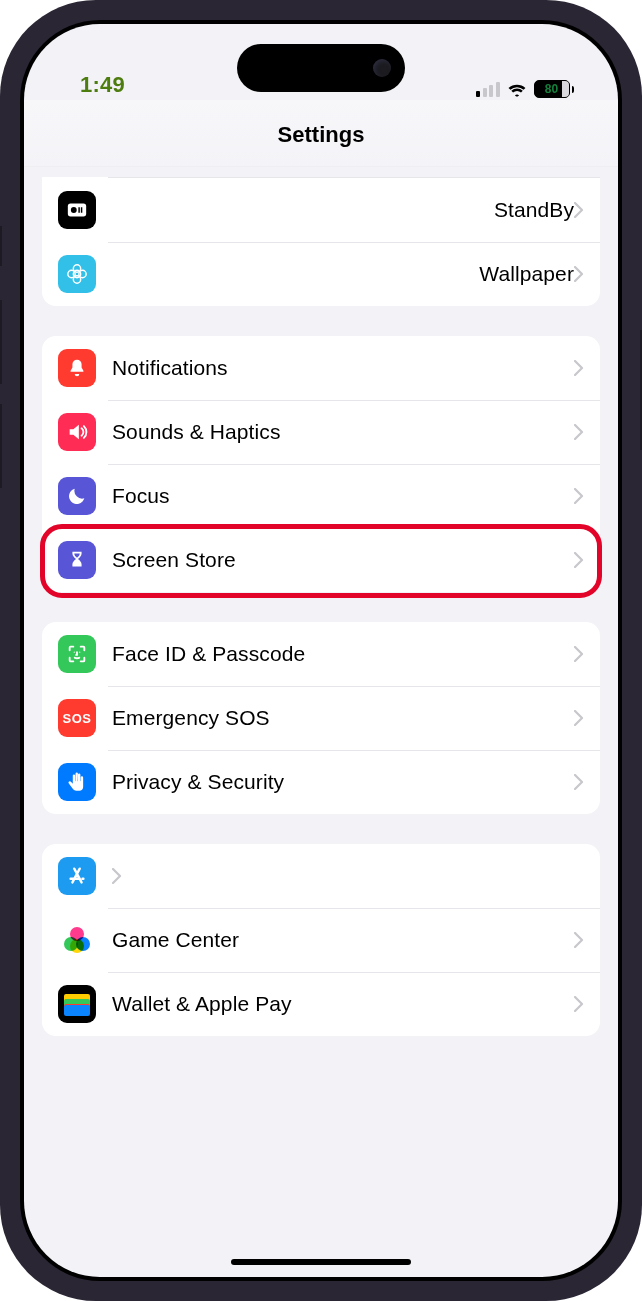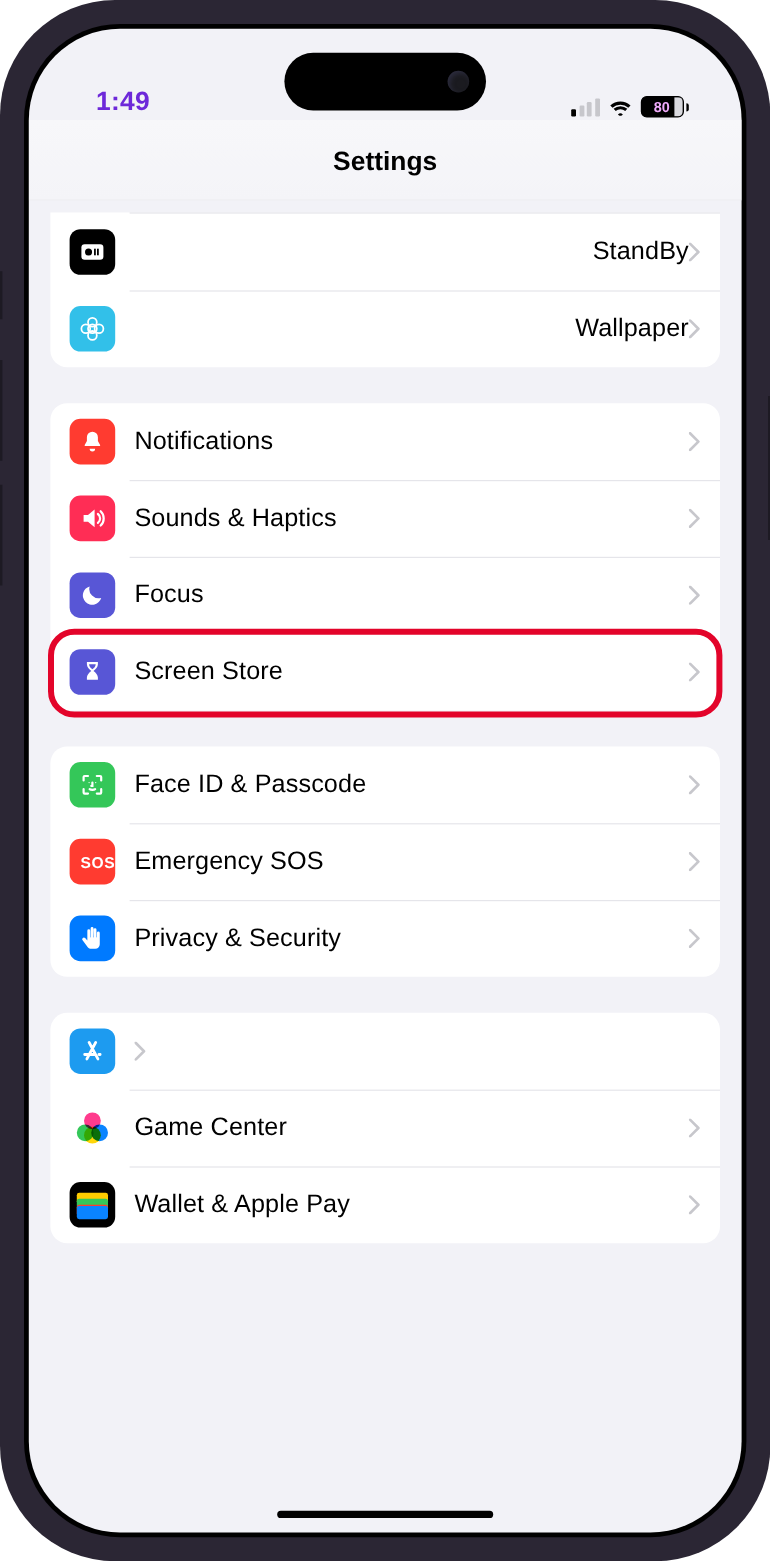--- a/index.html
+++ b/index.html
@@ -64,34 +64,34 @@
   
   .status-bar {
     position: relative;
     height: 76px;
     display: flex;
     align-items: flex-end;
     justify-content: space-between;
     padding: 0 44px 2px 56px;
     z-index:40;
   }
-  .status-time { font-size: 22px; font-weight: 600; color:#6d28d9; letter-spacing:0.2px; }
+  .status-time { font-size: 22px; font-weight: 600; color:#4d7c0f; letter-spacing:0.2px; }
   .status-right { display:flex; align-items:center; gap:6px; }
   .signal { display:flex; align-items:flex-end; gap:2.5px; height:16px; }
   .signal span { width:4px; background:#c7c7cc; border-radius:1px; }
   .signal span.on { background:#000; }
   .signal span:nth-child(1){height:6px;}
   .signal span:nth-child(2){height:9px;}
   .signal span:nth-child(3){height:12px;}
   .signal span:nth-child(4){height:15px;}
   .wifi-icon svg { width:22px; height:16px; display:block; }
   .battery { display:flex; align-items:center; }
   .battery-body {
     position:relative; width:36px; height:18px; border:1.5px solid #000; border-radius:5px;
-    background:#000; color:#f0abfc; font-size:12px; font-weight:700; line-height:16px; text-align:center;
+    background:#000; color:#15803d; font-size:12px; font-weight:700; line-height:16px; text-align:center;
     overflow:hidden;
   }
   .battery-fill { position:absolute; left:0; top:0; bottom:0; width:80%; background:#000; }
   .battery-empty { position:absolute; right:0; top:0; bottom:0; width:20%; background:#d9d9df; }
   .battery-text { position:relative; z-index:2; }
   .battery-nub { width:2.5px; height:7px; background:#000; margin-left:2px; border-radius:0 2px 2px 0; }
 
   
   .nav-header {
     position:relative;
@@ -154,21 +154,21 @@
   .row.highlighted { z-index:4; }
 
   
   .ic-standby  { background:#000; }
   .ic-wallpaper{ background:#32c0e9; }
   .ic-notif    { background:#ff3b30; }
   .ic-sounds   { background:#ff2d55; }
   .ic-focus    { background:#5856d6; }
   .ic-screentime{ background:#5856d6; }
   .ic-faceid   { background:#34c759; }
-  .ic-sos      { background:#ff3b30;justify-content:flex-end; }
+  .ic-sos      { background:#ff3b30; }
   .ic-privacy  { background:#007aff; }
   .ic-appstore { background:#1d9bf0; }
   .ic-gamecenter{ background:#fff; }
   .ic-wallet   { background:#000; }
   .ic-apps     { background:#6e57ff; }
 
   .gc-inner { width:26px; height:26px; position:relative; }
   .gc-inner span { position:absolute; width:14px; height:14px; border-radius:50%; mix-blend-mode:multiply; }
   .gc-inner span:nth-child(1){ background:#ff3b8d; left:6px; top:0;}
   .gc-inner span:nth-child(2){ background:#34c759; left:0; top:10px;}

